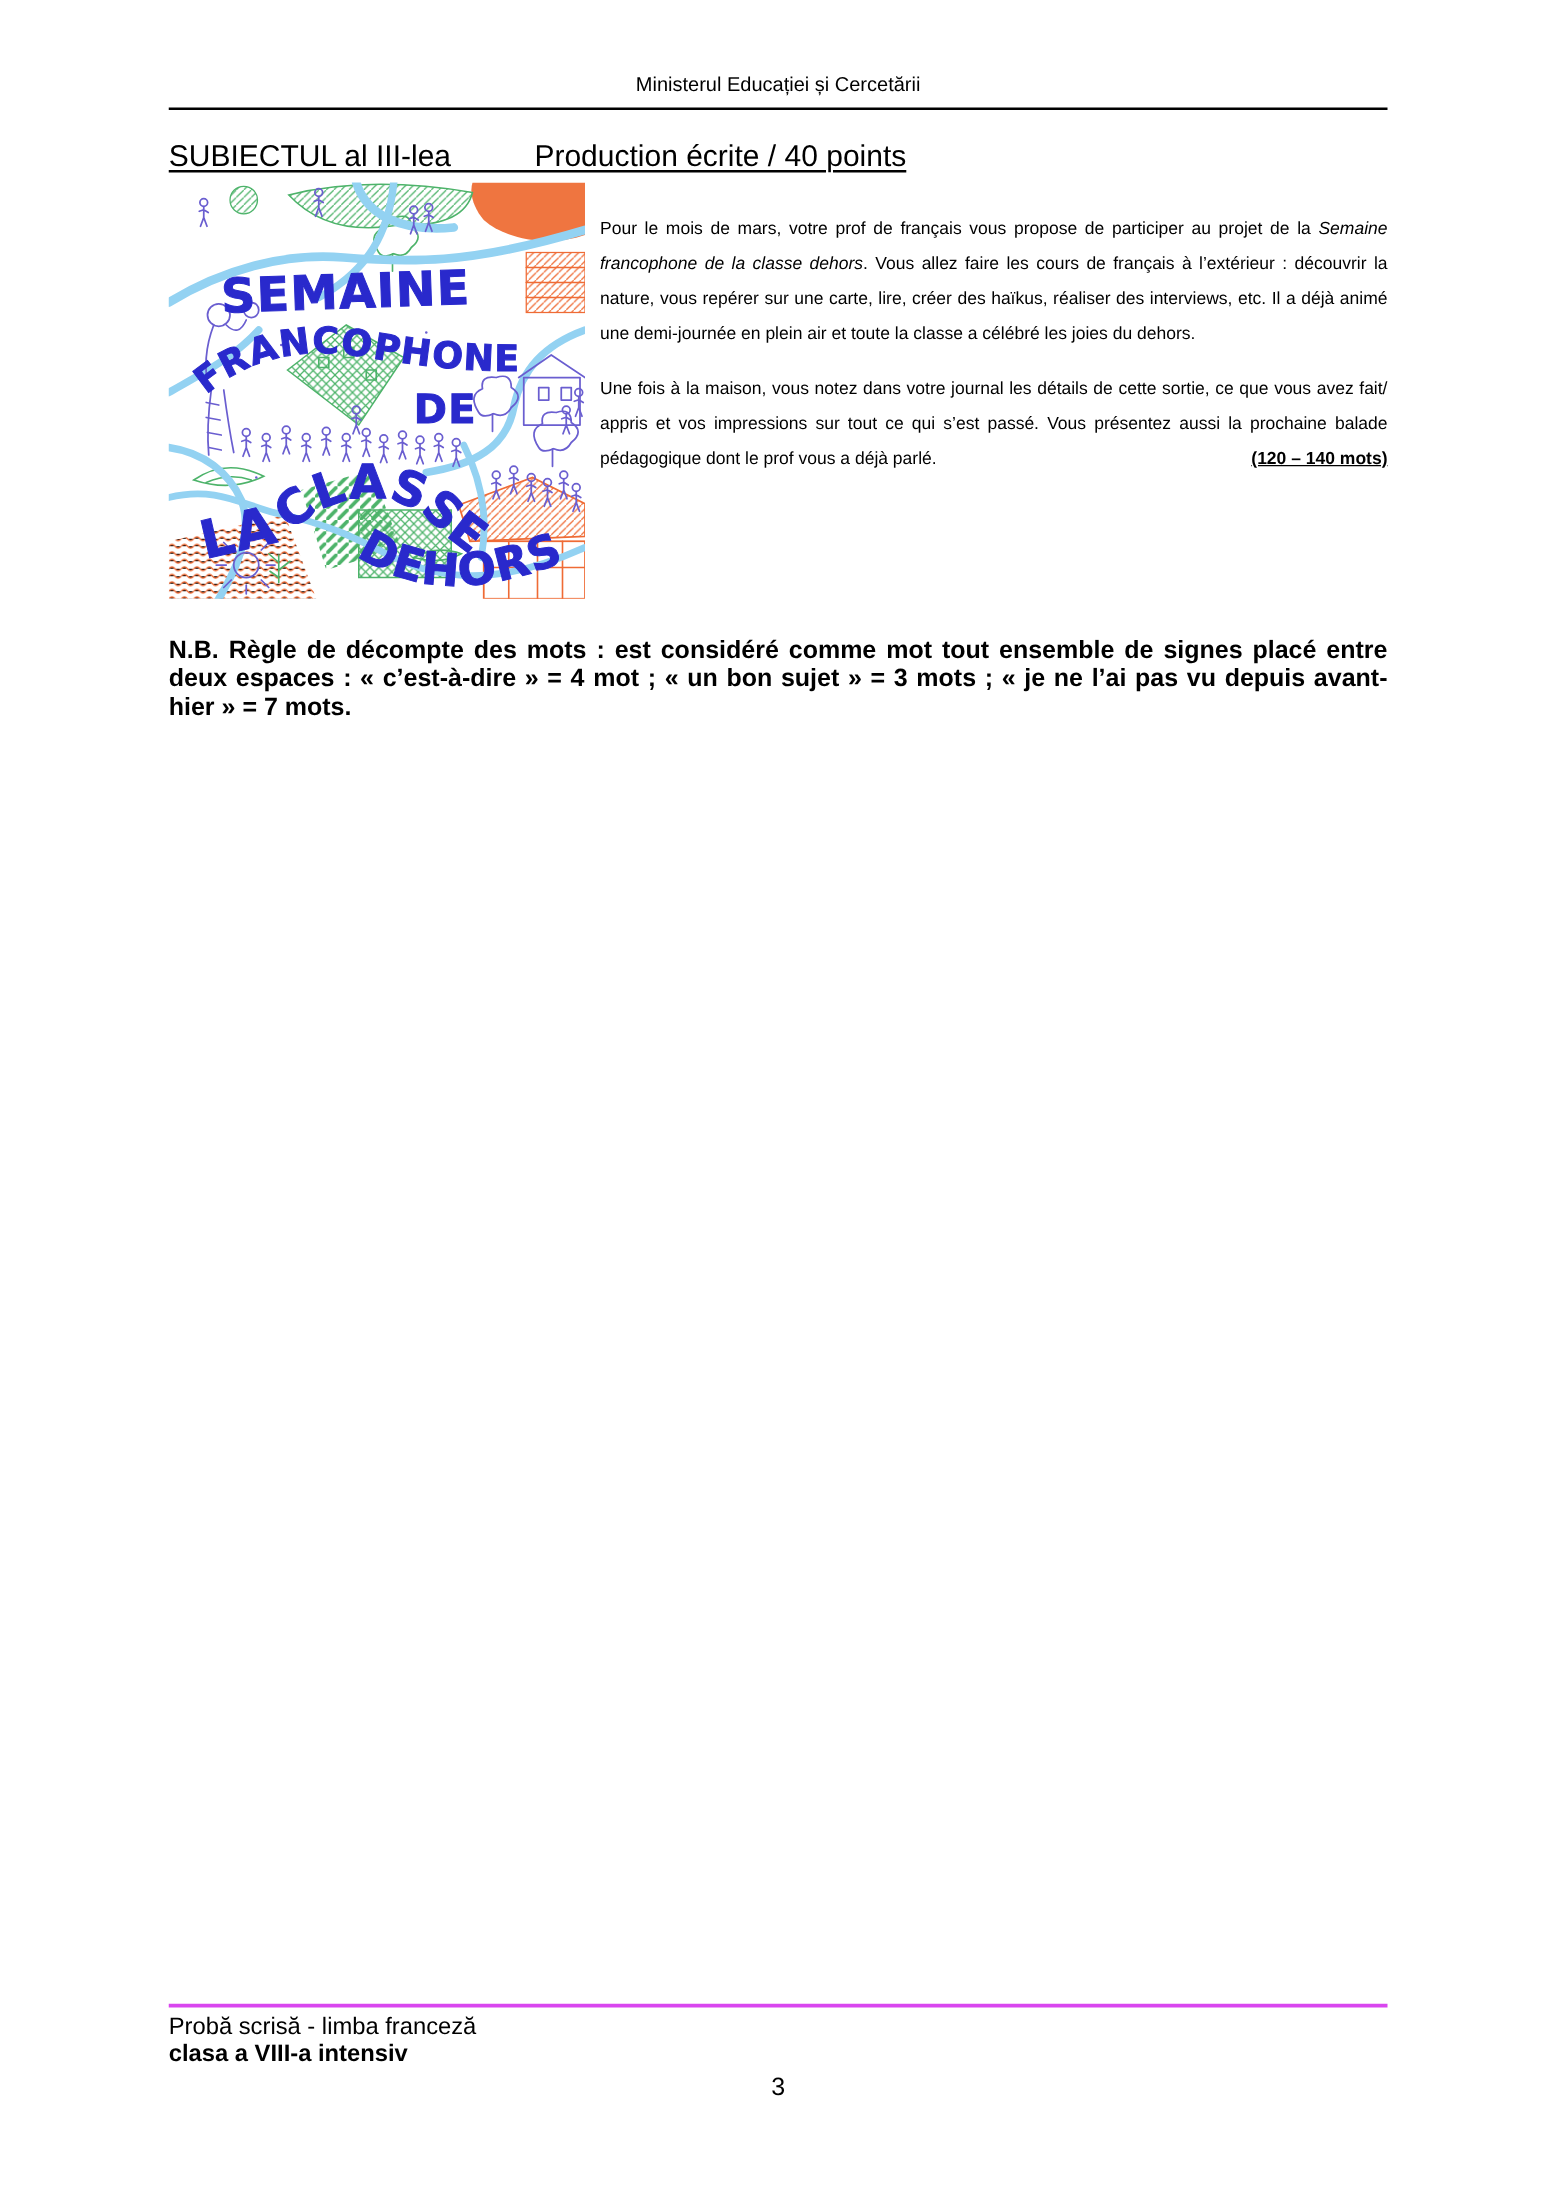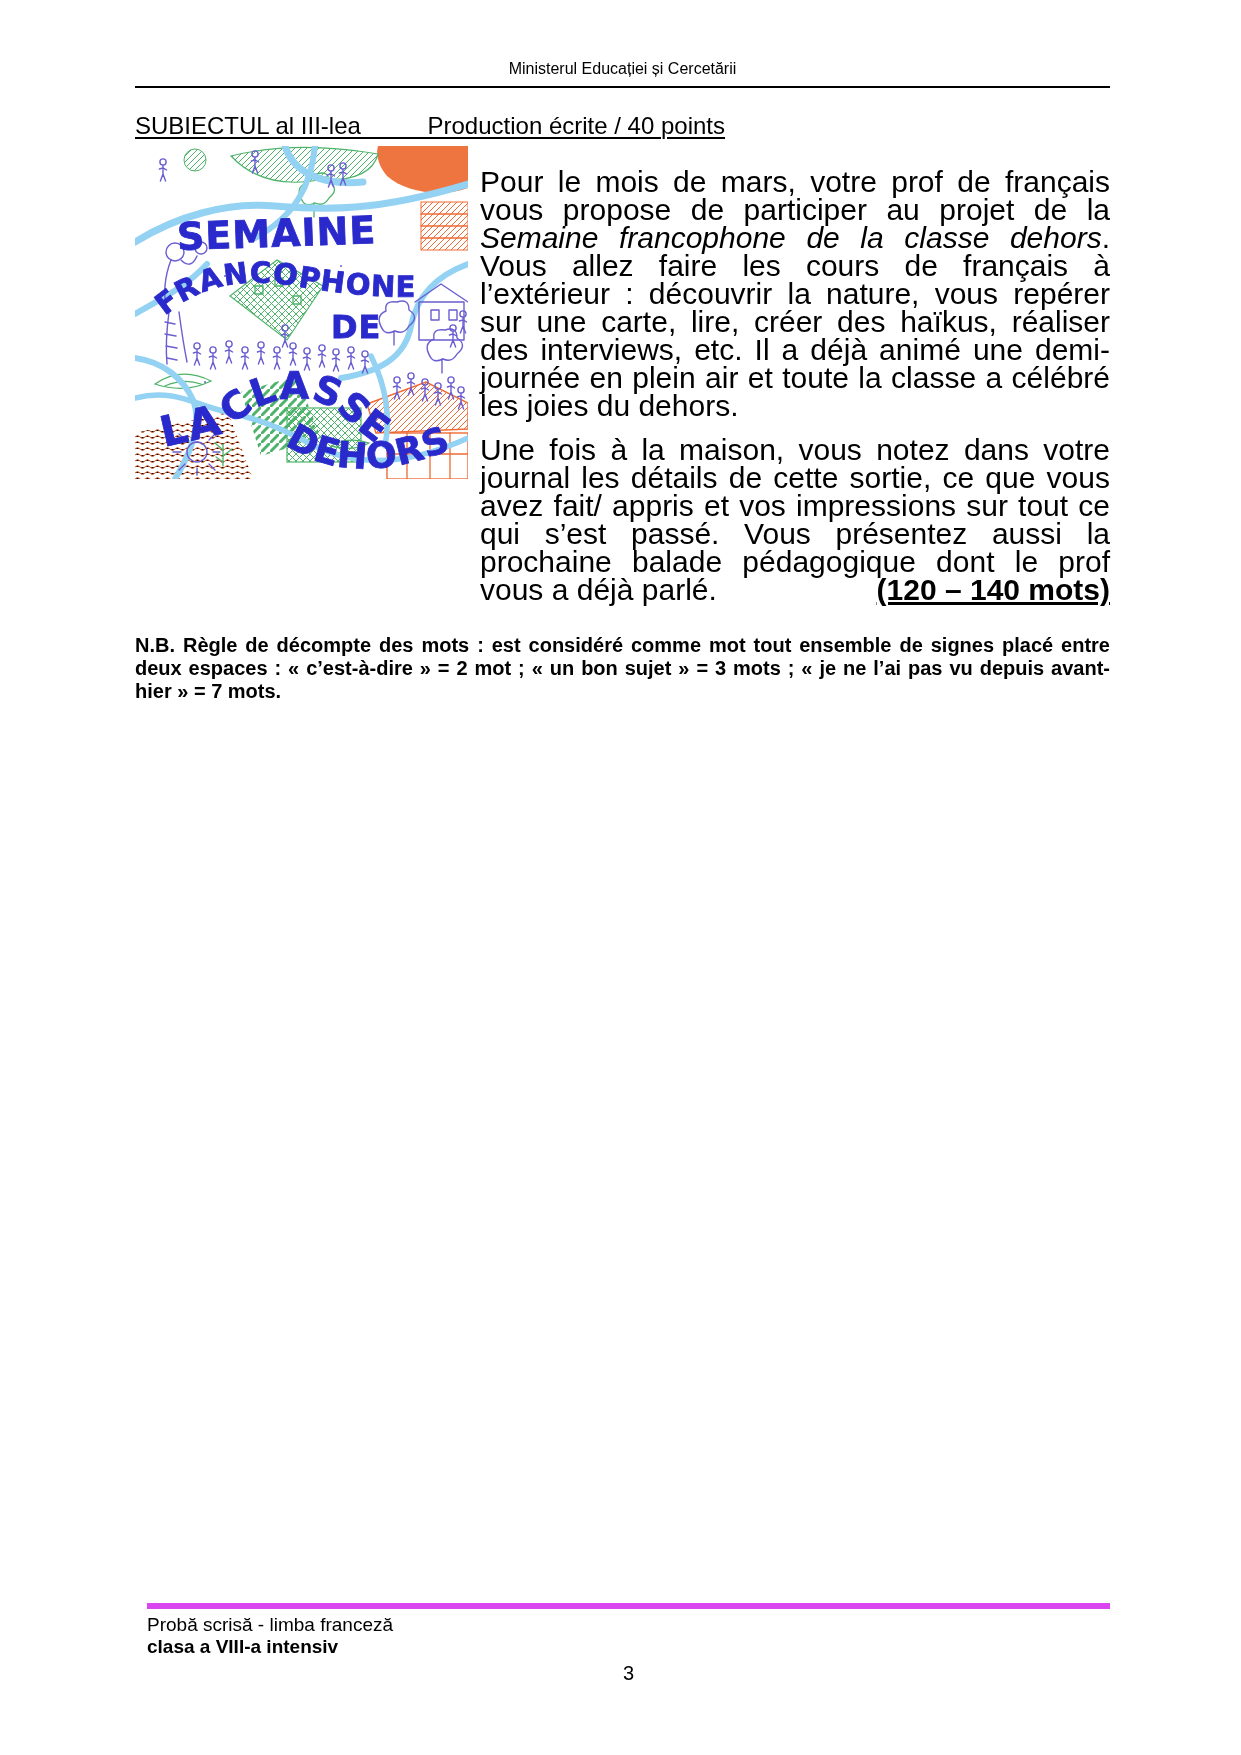--- a/index.html
+++ b/index.html
@@ -28,21 +28,21 @@
     text-decoration:underline;
     text-decoration-thickness:2px;
     text-underline-offset:3px;
     white-space:pre;
   }
   
   .main{display:flex;gap:12px;margin-top:6px;align-items:flex-start;}
   figure.illus{margin:0;width:333px;height:333px;flex:0 0 auto;background:#fff;}
   .textcol{
     flex:1 1 auto;
-    font-size:30px;line-height:28px;
+    font-size:14px;line-height:28px;
     text-align:justify;
     padding-top:22px;
   }
   .textcol p{margin:0;}
   .textcol p + p{margin-top:16px;position:relative;}
   .italic{font-style:italic;}
   .word-count{
     position:absolute;right:0;bottom:0;
     font-weight:bold;
     text-decoration:underline;
@@ -50,22 +50,22 @@
   
   .nb{
     margin-top:30px;
     font-weight:bold;
     font-size:20px;line-height:23px;
     text-align:justify;
   }
   
   .doc-footer{
     position:absolute;
-    left:147px;right:131px;top:1603px;
-    border-top:6px solid #d946ef;
+    left:135px;right:131px;top:1603px;
+    border-top:3px solid #d946ef;
     padding-top:5px;
     font-size:19px;line-height:22px;
   }
   .doc-footer .bold{font-weight:bold;}
   .page-number{text-align:center;margin-top:4px;font-size:20px;}
   .ink-p{fill:none;stroke:var(--ink-purple,#6a5ed0);stroke-width:1.4;stroke-linecap:round;stroke-linejoin:round;}
   .ink-g{fill:none;stroke:var(--ink-green,#4db36a);stroke-width:1.3;stroke-linecap:round;}
   .ink-o{fill:none;stroke:var(--ink-orange,#ef6b35);stroke-width:1.3;stroke-linecap:round;}
   .sky{fill:none;stroke:var(--ink-sky,#93d2f2);stroke-linecap:round;}
   .hand{
@@ -247,21 +247,21 @@
           </g>
         </svg>
       </figure>
 
       <div class="textcol">
         <p><span>Pour le mois de mars, votre prof de français vous propose de participer au projet de la </span><span class="italic">Semaine francophone de la classe dehors</span><span>. Vous allez faire les cours de français à l’extérieur : découvrir la nature, vous repérer sur une carte, lire, créer des haïkus, réaliser des interviews, etc. Il a déjà animé une demi-journée en plein air et toute la classe a célébré les joies du dehors.</span></p>
         <p><span>Une fois à la maison, vous notez dans votre journal les détails de cette sortie, ce que vous avez fait/ appris et vos impressions sur tout ce qui s’est passé. Vous présentez aussi la prochaine balade pédagogique dont le prof vous a déjà parlé.</span><span class="word-count">(120 – 140 mots)</span></p>
       </div>
     </div>
 
-    <p class="nb">N.B. Règle de décompte des mots : est considéré comme mot tout ensemble de signes placé entre deux espaces : « c’est-à-dire » = 2 mot ; « un bon sujet » = 3 mots ; « je ne l’ai pas vu depuis avant-hier » = 7 mots.</p>
+    <p class="nb">N.B. Règle de décompte des mots : est considéré comme mot tout ensemble de signes placé entre deux espaces : « c’est-à-dire » = 4 mot ; « un bon sujet » = 3 mots ; « je ne l’ai pas vu depuis avant-hier » = 7 mots.</p>
 
   </div>
 
   <div class="doc-footer">
     <div>Probă scrisă - limba franceză</div>
     <div class="bold">clasa a VIII-a intensiv</div>
     <div class="page-number">3</div>
   </div>
 </div>
 

